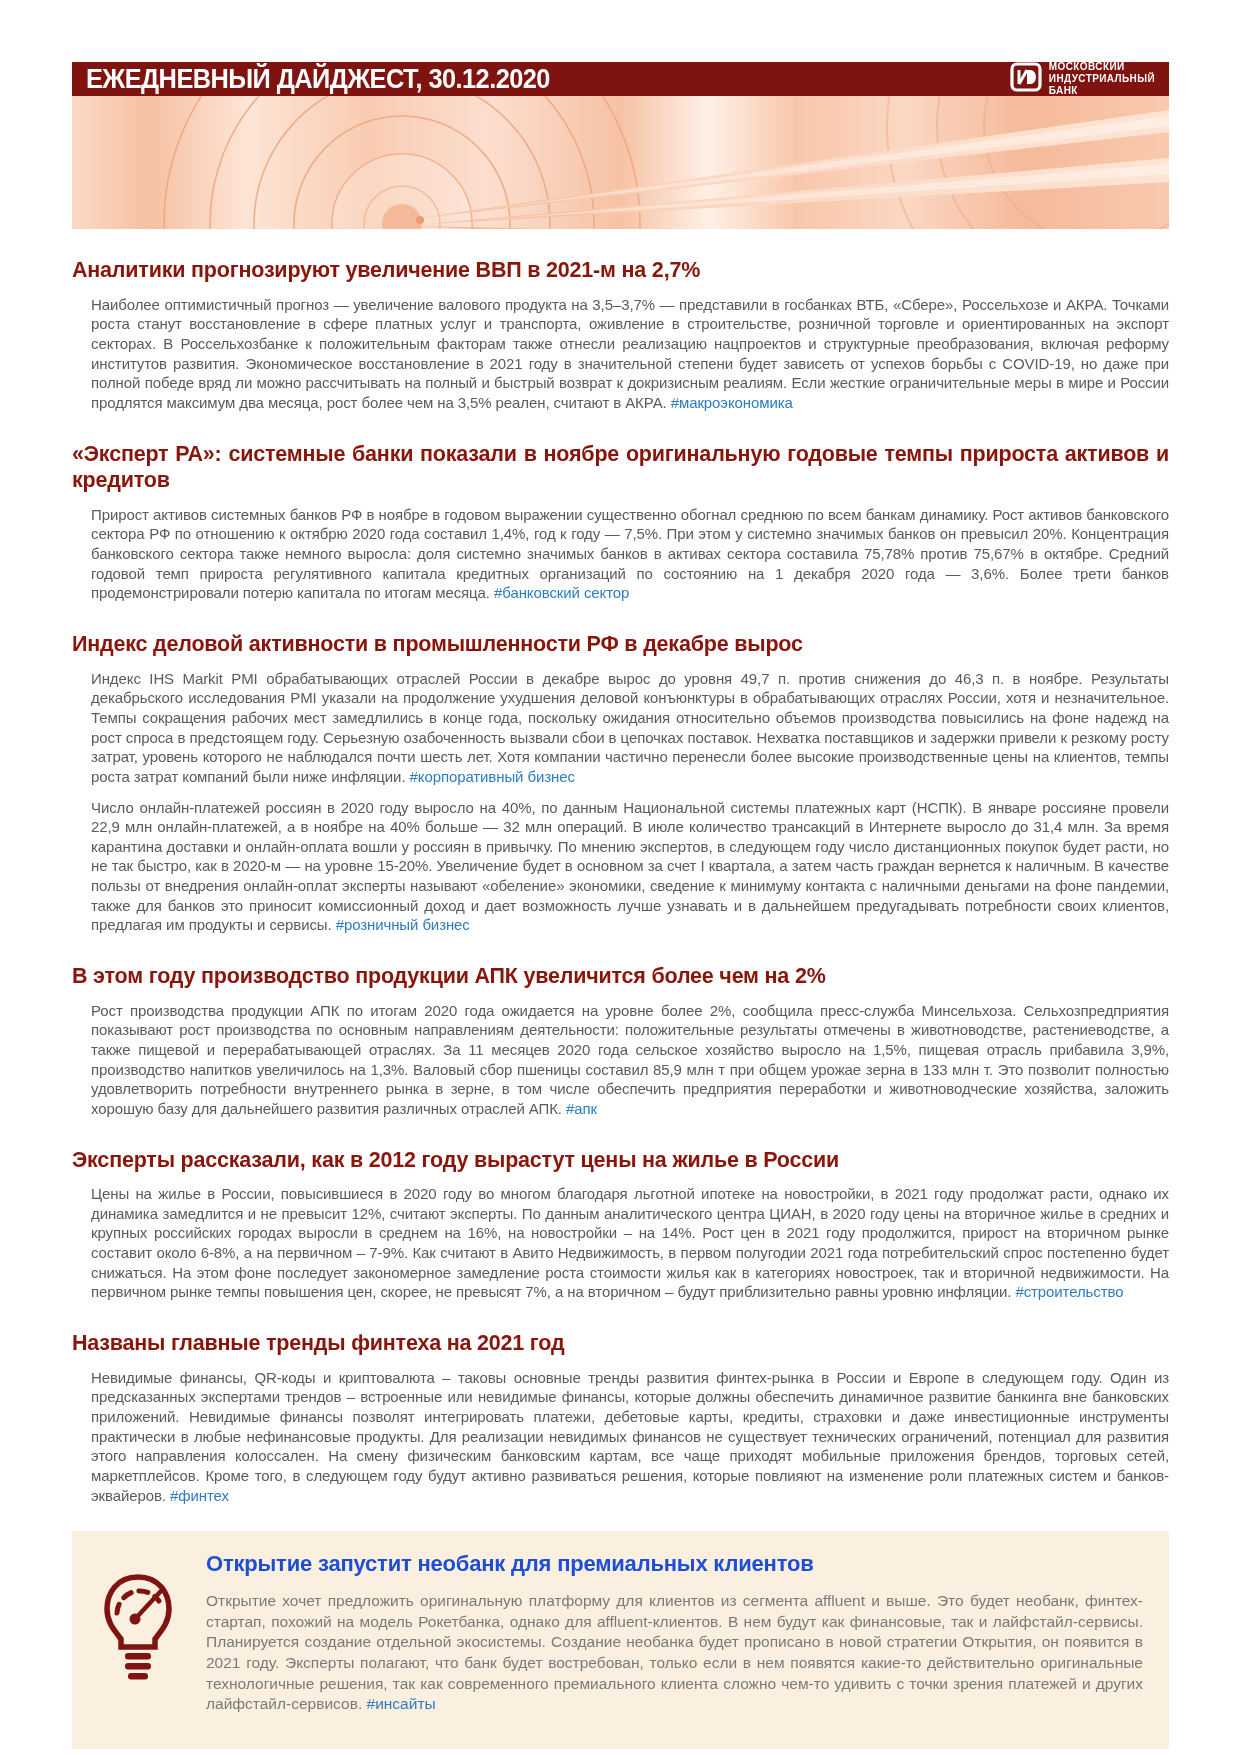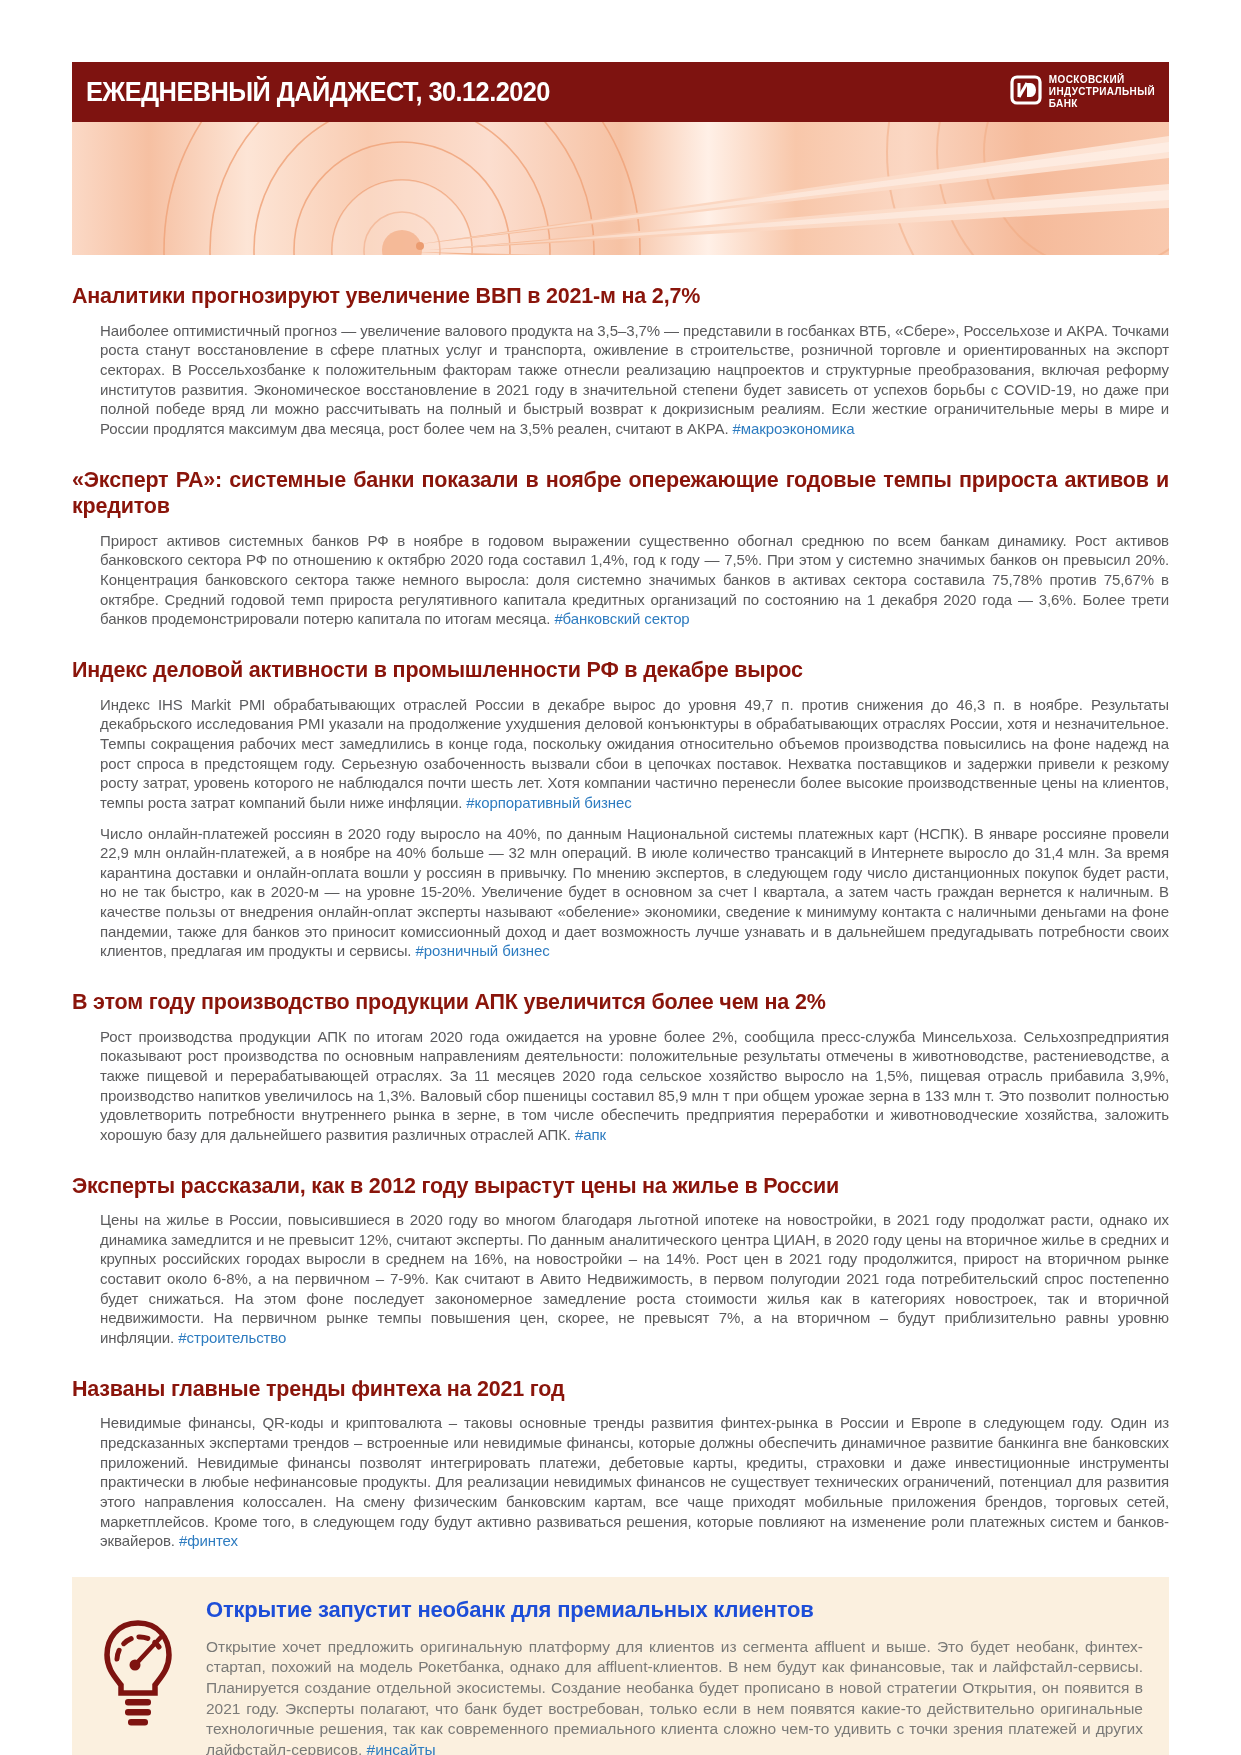--- a/index.html
+++ b/index.html
@@ -6,21 +6,21 @@
   html, body { margin: 0; padding: 0; background: #ffffff; }
   body {
     width: 1241px; min-height: 1755px;
     font-family: "Liberation Sans", sans-serif;
     -webkit-font-smoothing: antialiased;
   }
   .page { padding: 62px 72px 30px 72px; }
 
   
   .masthead {
-    background: #7E1310; height: 60px;
+    background: #7E1310; height: 34px;
     display: flex; align-items: center; justify-content: space-between;
   }
   .masthead-title {
     color: #ffffff; font-size: 27px; font-weight: bold;
     margin: 0 0 0 14px; letter-spacing: -0.6px; white-space: nowrap;
     transform: scaleX(0.94); transform-origin: left center;
   }
   .bank-logo { display: flex; align-items: center; gap: 7px; margin-right: 14px; }
   .bank-logo-lines {
     color: #ffffff; font-size: 10px; font-weight: bold;
@@ -32,21 +32,21 @@
   .banner svg { display: block; }
 
   
   .article h2 {
     color: #8A150B; font-size: 21.5px; line-height: 1.24;
     margin: 28px 0 0 0; text-align: justify; letter-spacing: -0.2px;
     cursor: pointer;
   }
   .article p {
     color: #5B5B5D; font-size: 15px; line-height: 1.31;
-    text-align: justify; margin: 11px 0 0 28px; letter-spacing: -0.1px;
+    text-align: justify; margin: 11px 0 0 19px; letter-spacing: -0.1px;
   }
   .tag { color: #2E7CC0; text-decoration: none; cursor: pointer; }
 
   
   .insight {
     background: #FBF0DF; margin-top: 26px;
     padding: 18px 26px 22px 22px;
     display: flex; gap: 24px;
   }
   .insight-icon-col { width: 88px; flex: none; display: flex; justify-content: center; padding-top: 22px; }
@@ -132,21 +132,21 @@
       <circle cx="348" cy="124" r="4" fill="#eb9c70"></circle>
     </svg>
   </div>
 
   <section class="article">
     <h2>Аналитики прогнозируют увеличение ВВП в 2021-м на 2,7%</h2>
     <p><span>Наиболее оптимистичный прогноз — увеличение валового продукта на 3,5–3,7% — представили в госбанках ВТБ, «Сбере», Россельхозе и АКРА. Точками роста станут восстановление в сфере платных услуг и транспорта, оживление в строительстве, розничной торговле и ориентированных на экспорт секторах. В Россельхозбанке к положительным факторам также отнесли реализацию нацпроектов и структурные преобразования, включая реформу институтов развития. Экономическое восстановление в 2021 году в значительной степени будет зависеть от успехов борьбы с COVID-19, но даже при полной победе вряд ли можно рассчитывать на полный и быстрый возврат к докризисным реалиям. Если жесткие ограничительные меры в мире и России продлятся максимум два месяца, рост более чем на 3,5% реален, считают в АКРА.</span>&nbsp;<a class="tag">#макроэкономика</a></p>
   </section>
 
   <section class="article">
-    <h2>«Эксперт РА»: системные банки показали в ноябре опережающие годовые темпы прироста активов и кредитов</h2>
+    <h2>«Эксперт РА»: системные банки показали в ноябре оригинальную годовые темпы прироста активов и кредитов</h2>
     <p><span>Прирост активов системных банков РФ в ноябре в годовом выражении существенно обогнал среднюю по всем банкам динамику. Рост активов банковского сектора РФ по отношению к октябрю 2020 года составил 1,4%, год к году — 7,5%. При этом у системно значимых банков он превысил 20%. Концентрация банковского сектора также немного выросла: доля системно значимых банков в активах сектора составила 75,78% против 75,67% в октябре. Средний годовой темп прироста регулятивного капитала кредитных организаций по состоянию на 1 декабря 2020 года — 3,6%. Более трети банков продемонстрировали потерю капитала по итогам месяца.</span>&nbsp;<a class="tag">#банковский сектор</a></p>
   </section>
 
   <section class="article">
     <h2>Индекс деловой активности в промышленности РФ в декабре вырос</h2>
     <p><span>Индекс IHS Markit PMI обрабатывающих отраслей России в декабре вырос до уровня 49,7 п. против снижения до 46,3 п. в ноябре. Результаты декабрьского исследования PMI указали на продолжение ухудшения деловой конъюнктуры в обрабатывающих отраслях России, хотя и незначительное. Темпы сокращения рабочих мест замедлились в конце года, поскольку ожидания относительно объемов производства повысились на фоне надежд на рост спроса в предстоящем году. Серьезную озабоченность вызвали сбои в цепочках поставок. Нехватка поставщиков и задержки привели к резкому росту затрат, уровень которого не наблюдался почти шесть лет. Хотя компании частично перенесли более высокие производственные цены на клиентов, темпы роста затрат компаний были ниже инфляции.</span>&nbsp;<a class="tag">#корпоративный бизнес</a></p>
   </section>
 
   <section class="article">
     <p><span>Число онлайн-платежей россиян в 2020 году выросло на 40%, по данным Национальной системы платежных карт (НСПК). В январе россияне провели 22,9 млн онлайн-платежей, а в ноябре на 40% больше — 32 млн операций. В июле количество трансакций в Интернете выросло до 31,4 млн. За время карантина доставки и онлайн-оплата вошли у россиян в привычку. По мнению экспертов, в следующем году число дистанционных покупок будет расти, но не так быстро, как в 2020-м — на уровне 15-20%. Увеличение будет в основном за счет I квартала, а затем часть граждан вернется к наличным. В качестве пользы от внедрения онлайн-оплат эксперты называют «обеление» экономики, сведение к минимуму контакта с наличными деньгами на фоне пандемии, также для банков это приносит комиссионный доход и дает возможность лучше узнавать и в дальнейшем предугадывать потребности своих клиентов, предлагая им продукты и сервисы.</span>&nbsp;<a class="tag">#розничный бизнес</a></p>

